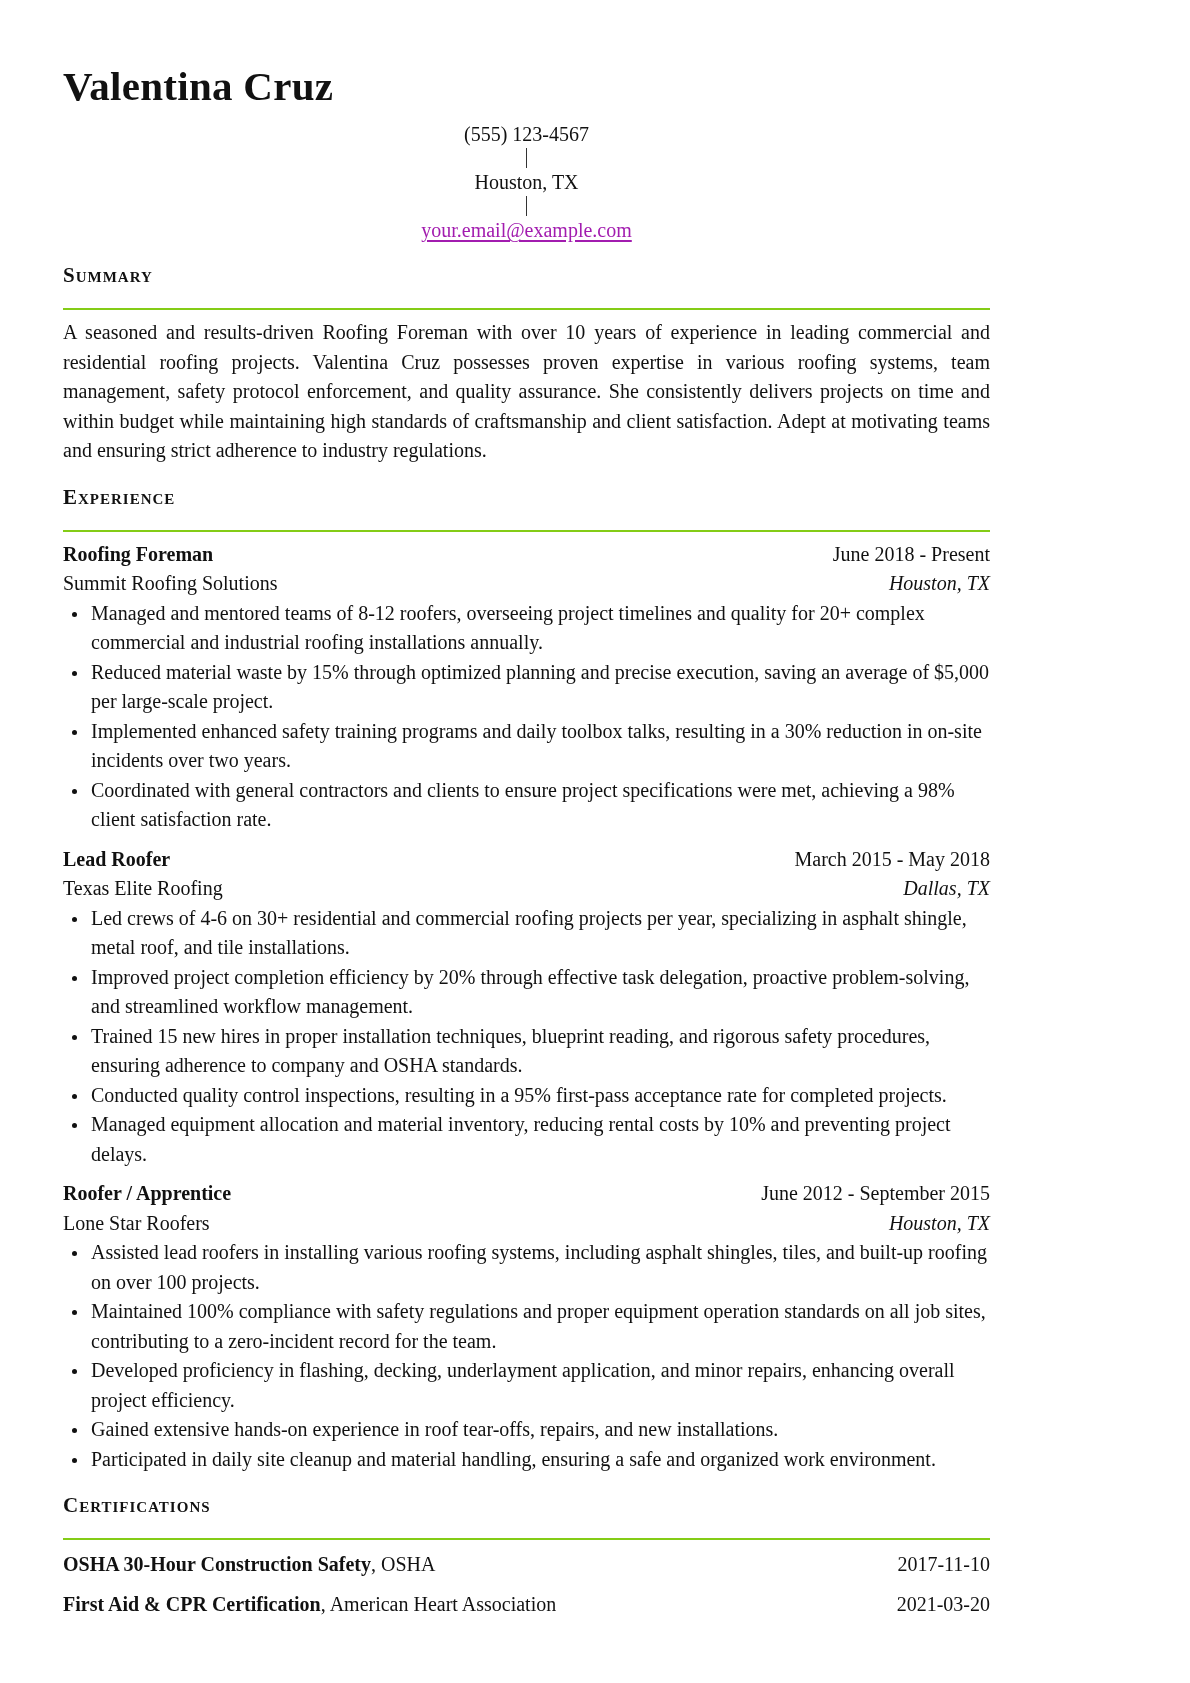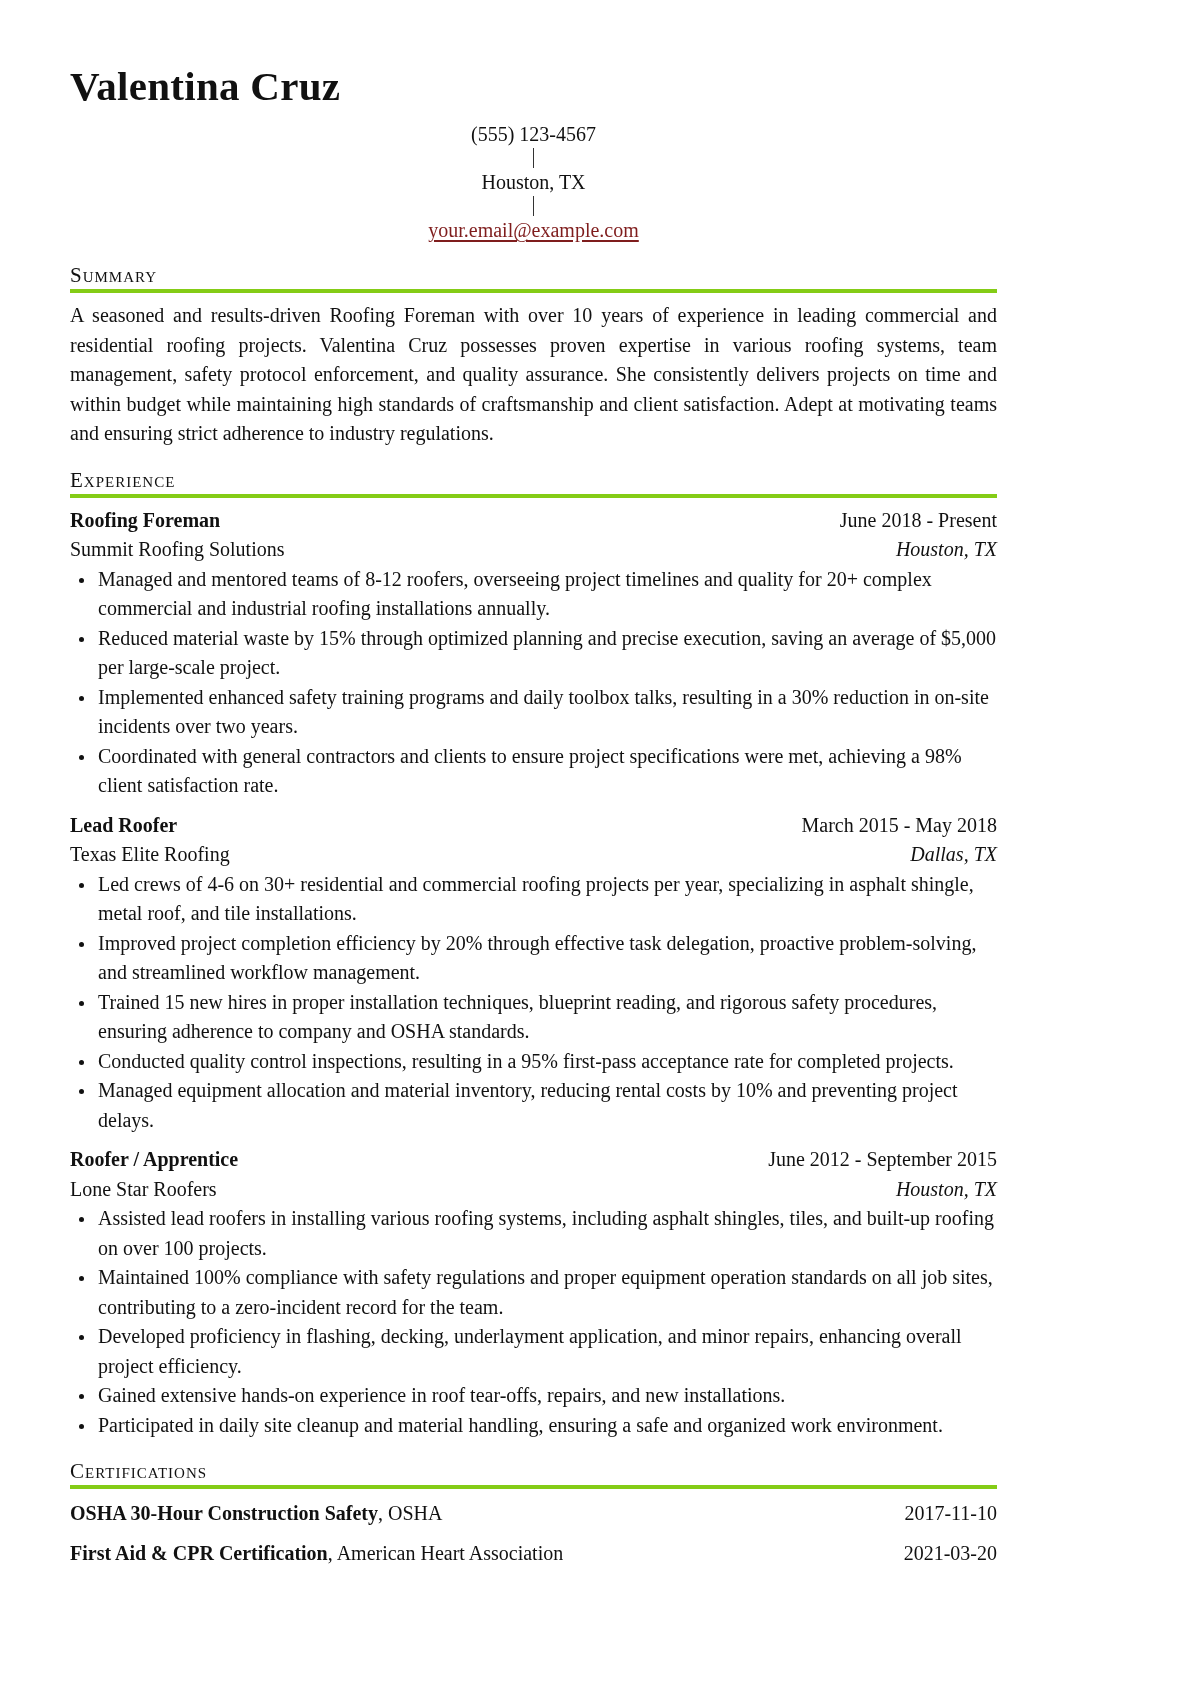--- a/index.html
+++ b/index.html
@@ -8,21 +8,20 @@
     height: 1683px;
     overflow: hidden;
     font-family: "Liberation Serif", "DejaVu Serif", serif;
     color: #111111;
   }
   .page {
     position: relative;
     padding: 62px 72px 0 63px;
     box-sizing: border-box;
     width: 1062px;
-    margin-left: 7px;
   }
   .name {
     font-size: 41px;
     font-weight: bold;
     letter-spacing: 0.3px;
     line-height: 48px;
     margin: 0;
   }
   .contact {
     font-size: 20px;
@@ -33,33 +32,33 @@
     flex-direction: column;
   }
   .contact .sep {
     display: inline-block;
     width: 1px;
     height: 20px;
     background: #333;
     margin: 0 15px;
   }
   .contact a {
-    color: #7f1d1d;
+    color: #a21caf;
     text-decoration: underline;
     text-underline-offset: 3px;
   }
   .section { margin-top: 18px; }
   .section-title {
     font-size: 21px;
-    font-weight: normal;
+    font-weight: bold;
     font-variant: small-caps;
     letter-spacing: 1px;
     line-height: 26px;
-    padding-bottom: 1px;
-    border-bottom: 4px solid #84cc16;
+    padding-bottom: 20px;
+    border-bottom: 2px solid #84cc16;
     margin: 0 0 8px 0;
   }
   .summary-text {
     font-size: 20px;
     line-height: 29.5px;
     text-align: justify;
     margin: 0;
   }
   .job { margin-bottom: 10px; }
   .job-row {

